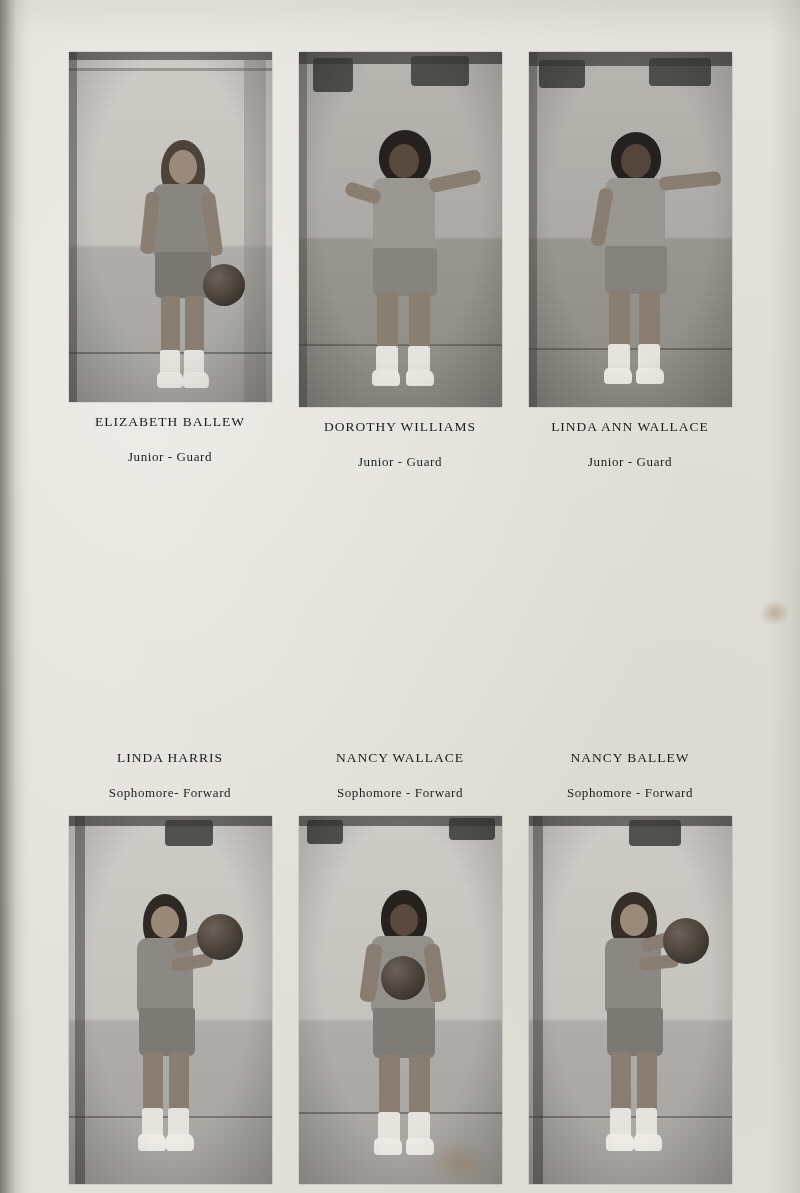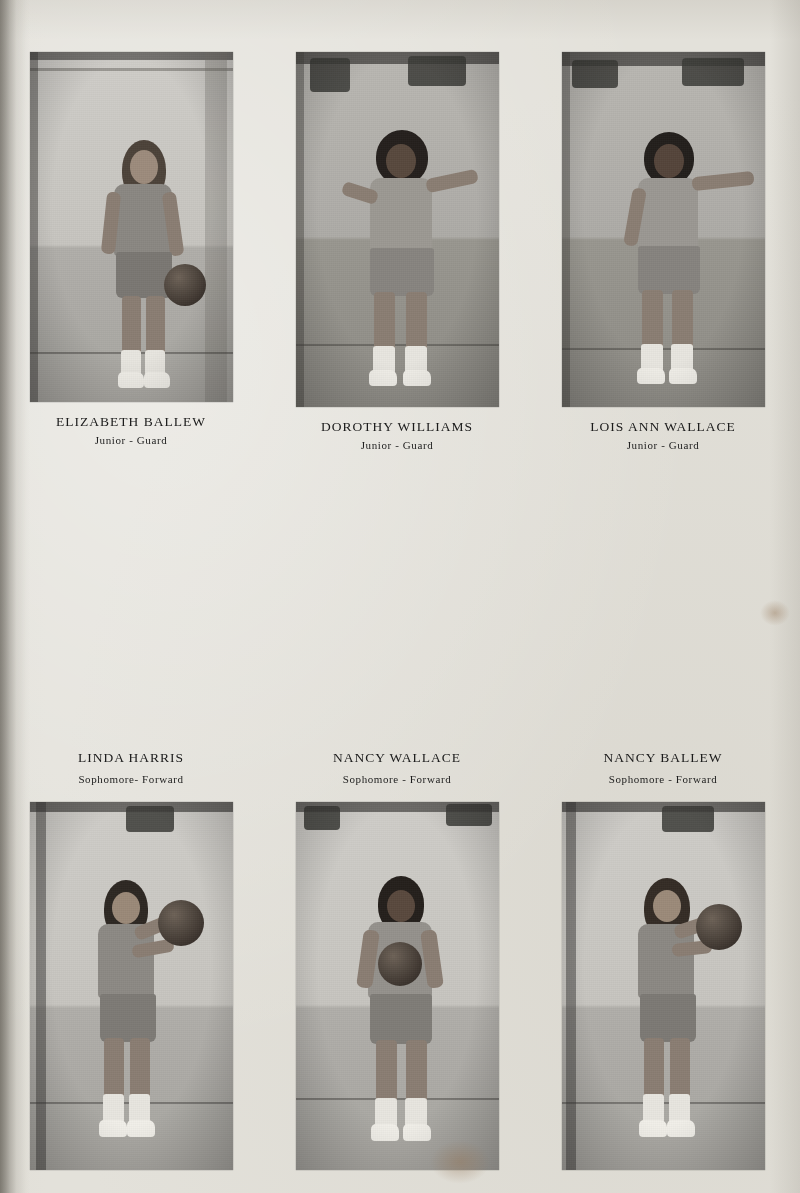--- a/index.html
+++ b/index.html
@@ -29,24 +29,23 @@
     inset: 0;
     background:
       radial-gradient(ellipse at 20% 30%, rgba(255,255,255,0.35), rgba(255,255,255,0) 60%),
       radial-gradient(ellipse at 85% 75%, rgba(200,196,185,0.30), rgba(255,255,255,0) 65%);
     pointer-events: none;
   }
   .row {
     position: absolute;
     display: flex;
     width: 800px;
-    justify-content: flex-start;
+    justify-content: center;
     padding: 0 16px;
     box-sizing: border-box;
-    gap: 36px;
   }
   .cell {
     width: 230px;
     display: flex;
     flex-direction: column;
     align-items: center;
   }
   .photo {
     width: 203px;
     height: 350px;
@@ -61,24 +60,24 @@
     text-align: center;
     line-height: 1.45;
   }
   .cap-name {
     font-size: 13.5px;
     letter-spacing: 1.0px;
     color: #1b1b1b;
     white-space: nowrap;
   }
   .cap-role {
-    font-size: 11px;
+    font-size: 13px;
     letter-spacing: 0.6px;
     color: #1d1d1d;
-    margin-top: 1px;
+    margin-top: 16px;
     white-space: nowrap;
   }
   .cap-top .cap-name { margin-bottom: 4px; }
 
   
   .gym {
     position: absolute;
     inset: 0;
     background: linear-gradient(180deg, #cfcdc8 0%, #c6c4bf 55%, #b0aea9 56%, #a8a6a1 100%);
   }
@@ -270,21 +269,21 @@
           <div class="leg" style="left:62px;top:158px;width:21px;height:62px;"></div>
           <div class="sock" style="left:31px;top:212px;width:22px;height:28px;"></div>
           <div class="sock" style="left:61px;top:212px;width:22px;height:28px;"></div>
           <div class="shoe" style="left:27px;top:236px;width:28px;height:16px;"></div>
           <div class="shoe" style="left:59px;top:236px;width:28px;height:16px;"></div>
         </div>
         <div class="grain"></div>
         <div class="vign"></div>
       </div>
       <div class="caption">
-        <div class="cap-name">LOIS ANN WALLACE</div>
+        <div class="cap-name">LINDA ANN WALLACE</div>
         <div class="cap-role">Junior - Guard</div>
       </div>
     </div>
   </div>
 
   <div class="row" style="top:738px;">
 
     <div class="cell">
       <div class="caption cap-top">
         <div class="cap-name">LINDA HARRIS</div>

